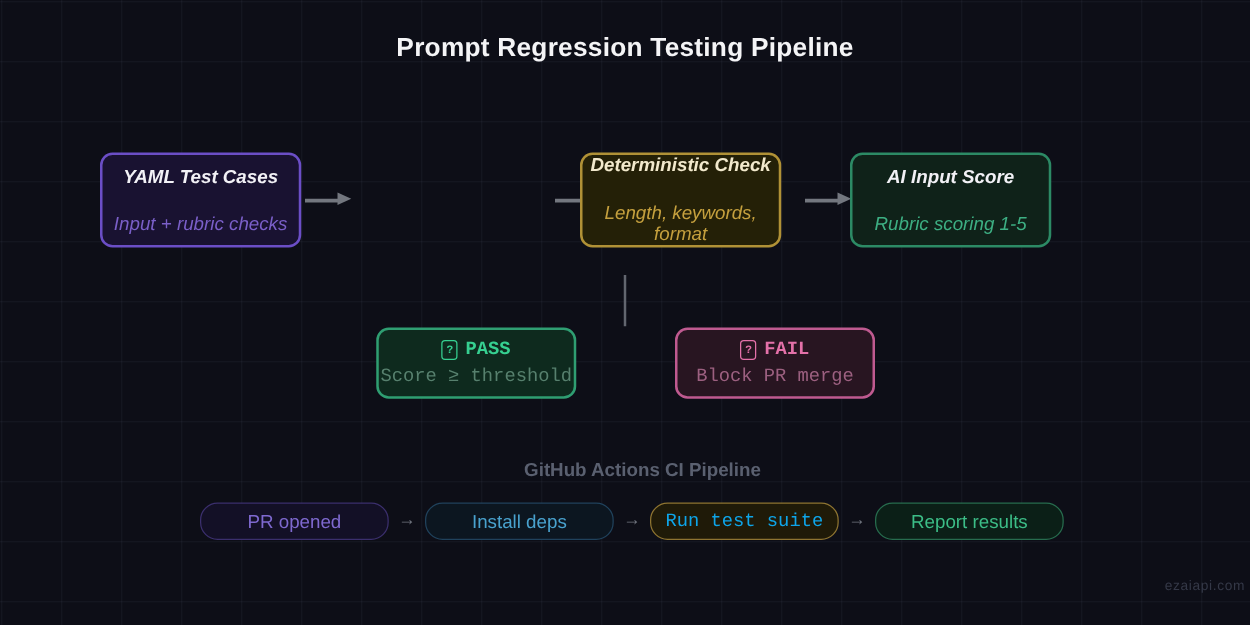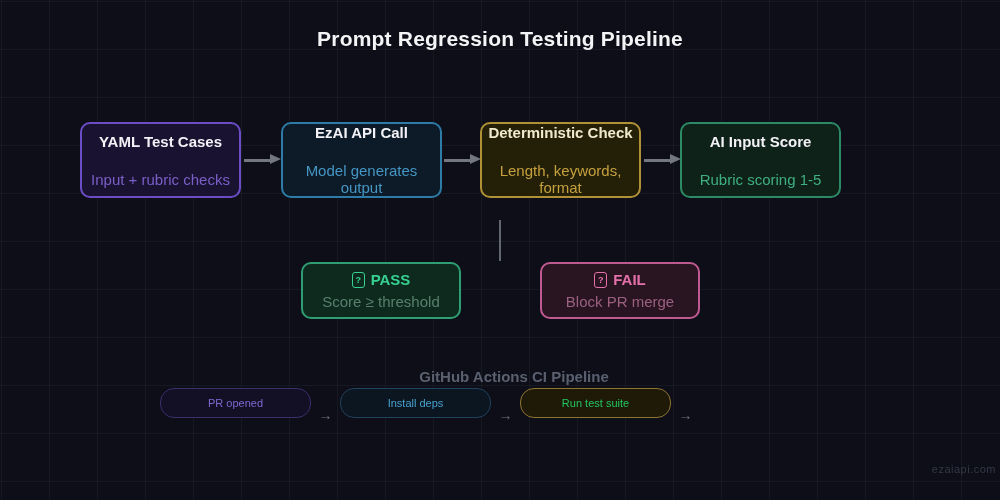--- a/index.html
+++ b/index.html
@@ -24,64 +24,64 @@
     font-size: 21px; font-weight: bold;
     color: #f4f4f6; letter-spacing: 0.2px;
   }
   .node {
     position: absolute; box-sizing: border-box;
     border-radius: 10px;
     display: flex; flex-direction: column;
     align-items: center; justify-content: center;
     text-align: center;
   }
-  .stage { width: 161px; height: 76px; top: 122px; border: 2px solid; gap: 21px; }
+  .stage { width: 161px; height: 76px; top: 122px; border: 2px solid; gap: 21px; font-style: italic; }
   .node-title { font-size: 15px; font-weight: bold; color: #f2f1f6; }
   .node-sub { font-size: 15px; }
   .s1 { left: 80px;  border-color: #6b4ec6; background: #191231; }
   .s1 .node-sub { color: #7a5fc8; }
   .s2 { left: 281px; border-color: #2d7ba6; background: #0d1b28; }
   .s2 .node-sub { color: #4596c4; }
-  .s3 { left: 480px; border-color: #b09136; background: #242007; text-align: center; }
+  .s3 { left: 464px; border-color: #b09136; background: #242007; text-align: center; }
   .s3 .node-title { color: #f2e9cc; }
   .s3 .node-sub { color: #c5a03e; }
   .s4 { left: 680px; border-color: #2c8a65; background: #0f2219; }
   .s4 .node-sub { color: #3daf83; }
 
   .harrow { position: absolute; top: 160px; width: 37px; height: 0; }
   .harrow .shaft { position: absolute; left: 0; top: -1px; width: 28px; height: 2.5px; background: #73777f; }
   .harrow .head  { position: absolute; left: 26px; top: -6px; width: 0; height: 0;
                    border-left: 11px solid #73777f;
                    border-top: 5.5px solid transparent; border-bottom: 5.5px solid transparent; }
   .a1 { left: 244px; } .a2 { left: 444px; } .a3 { left: 644px; }
 
   .vline { position: absolute; left: 499px; top: 220px; width: 2px; height: 41px; background: #62666f; }
 
-  .outcome { width: 160px; height: 57px; top: 262px; border: 2px solid; gap: 5px; }
+  .outcome { width: 160px; height: 57px; top: 262px; border: 2px solid; gap: 5px; font-family: Liberation Mono, monospace; }
   .outcome-title { font-size: 15px; font-weight: bold; display: flex; align-items: center; gap: 6px; }
   .pass { left: 301px; border-color: #2f9e72; background: #0e2a1e; }
   .pass .outcome-title { color: #36d091; }
   .pass .node-sub { color: #57806e; }
   .fail { left: 540px; border-color: #bf5a90; background: #281521; }
   .fail .outcome-title { color: #e471a9; }
   .fail .node-sub { color: #9c6080; }
 
   .tofu { display: inline-flex; align-items: center; justify-content: center;
           width: 11px; height: 14px; border: 1.8px solid currentColor; border-radius: 3px;
           font-size: 9px; font-weight: bold; }
   .tofu::after { content: "?"; }
 
   .ci-heading { position: absolute; left: 0; right: 0; top: 368px;
                 text-align: center; font-size: 15px; font-weight: bold; color: #5a6070; padding-left: 28px; }
-  .step { position: absolute; top: 388px; width: 151px; height: 30px;
+  .step { position: absolute; top: 402px; width: 151px; height: 30px;
           box-sizing: border-box; border: 1.5px solid; border-radius: 14px;
-          display: flex; align-items: center; justify-content: center; font-size: 11px; }
+          display: flex; align-items: center; justify-content: center; font-size: 15px; }
   .c1 { left: 160px; border-color: #3b2f6d; background: #131026; color: #7e69cf; }
   .c2 { left: 340px; border-color: #20425c; background: #0c1620; color: #49a2ce; }
-  .c3 { left: 520px; border-color: #8e7431; background: #1f1a08; color: #22c55e; }
+  .c3 { left: 520px; border-color: #8e7431; background: #1f1a08; color: #0ea5e9; font-family: Liberation Mono, monospace; }
   .c4 { left: 700px; border-color: #276c4e; background: #0b1f17; color: #3cbd87; }
 
   .sarrow { position: absolute; top: 408px; width: 29px; text-align: center;
             color: #6f747e; font-size: 14px; line-height: 14px; }
   .g1 { left: 311px; } .g2 { left: 491px; } .g3 { left: 671px; }
 
   .watermark { position: absolute; right: 4px; top: 463px;
                font-size: 11px; color: #343847; letter-spacing: 0.5px; }
 </style>
 </head>
@@ -94,24 +94,20 @@
   <div class="node stage s1">
     <div class="node-title">YAML Test Cases</div>
     <div class="node-sub">Input + rubric checks</div>
   </div>
 
   <div class="harrow a1">
     <span class="shaft"></span>
     <span class="head"></span>
   </div>
 
-  <div class="node stage s2">
-    <div class="node-title">EzAI API Call</div>
-    <div class="node-sub">Model generates output</div>
-  </div>
 
   <div class="harrow a2">
     <span class="shaft"></span>
     <span class="head"></span>
   </div>
 
   <div class="node stage s3">
     <div class="node-title">Deterministic Check</div>
     <div class="node-sub">Length, keywords, format</div>
   </div>
@@ -145,16 +141,17 @@
   </div>
 
   <div class="ci-heading">GitHub Actions CI Pipeline</div>
 
   <div class="step c1">PR opened</div>
   <div class="sarrow g1">→</div>
   <div class="step c2">Install deps</div>
   <div class="sarrow g2">→</div>
   <div class="step c3">Run test suite</div>
   <div class="sarrow g3">→</div>
+  <div class="step c4">Report results</div>
 
   <div class="watermark">ezaiapi.com</div>
 
 </div>
 
 </body></html>

